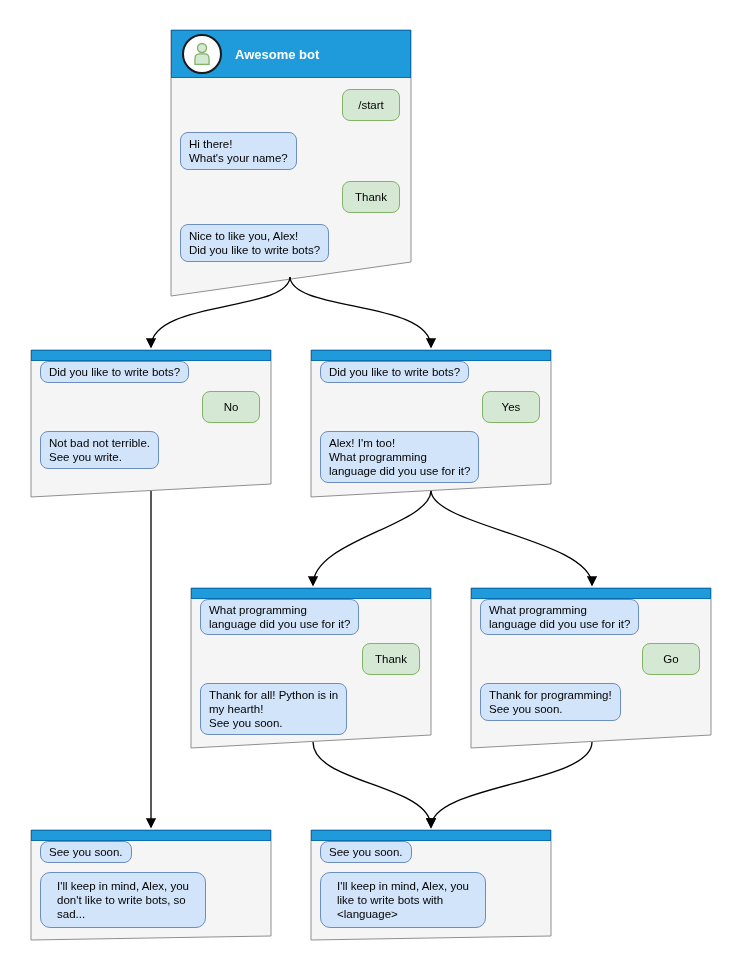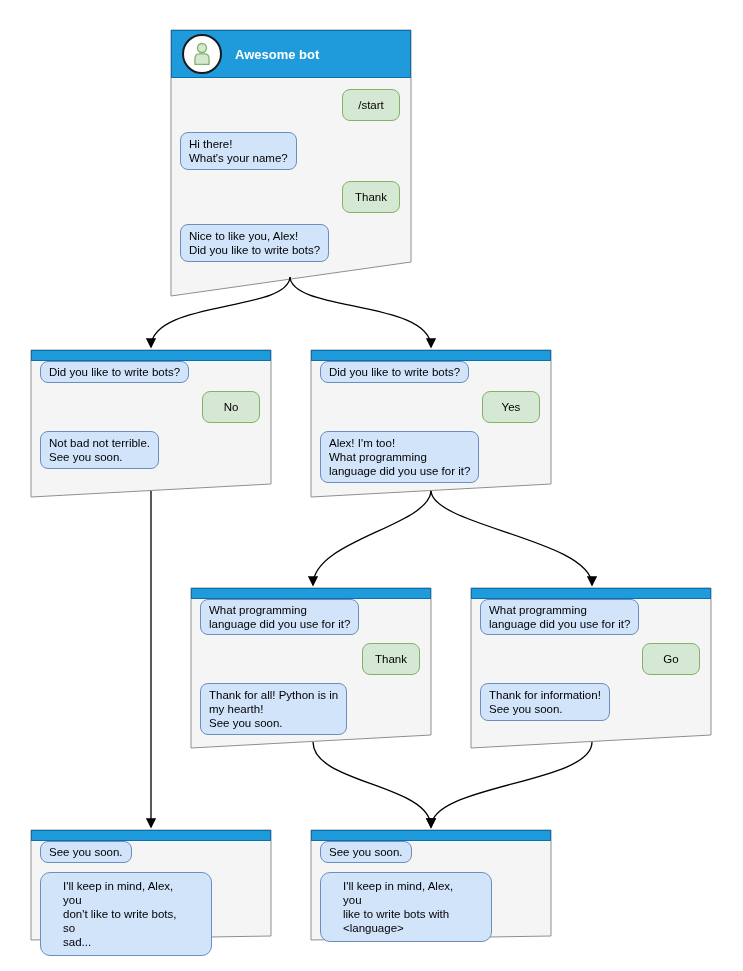--- a/index.html
+++ b/index.html
@@ -43,21 +43,21 @@
     box-sizing:border-box;border-radius:8px;border:1px solid;
     padding:4px 8px;font-size:11.5px;line-height:1.22;color:#000000;
     white-space:pre-line;max-width:172px;
   }
   .bot{background:var(--bot-bubble-fill);border-color:var(--bot-bubble-border);align-self:flex-start;}
   .user{
     background:var(--user-bubble-fill);border-color:var(--user-bubble-border);
     align-self:flex-end;padding:8px 10px;min-width:58px;text-align:center;
   }
   .quote{padding:3px 8px;}
-  .tall{padding:6px 22px;border-radius:10px;}
+  .tall{padding:6px 16px;border-radius:10px;}
 </style>
 </head>
 <body>
 
 <div class="stage">
 
   <svg class="canvas" width="743" height="971" viewBox="0 0 743 971">
     <defs>
       <marker id="arrow" viewBox="0 0 10 10" refX="8.5" refY="5" markerWidth="8" markerHeight="8" orient="auto-start-reverse">
         <path d="M0,0 L10,5 L0,10 Z" fill="#000000"></path>
@@ -100,21 +100,21 @@
 Did you like to write bots?</div>
     </div>
   </div>
 
   <div class="win w2">
     <div class="bar"></div>
     <div class="msgs">
       <div class="bubble bot quote">Did you like to write bots?</div>
       <div class="bubble user">No</div>
       <div class="bubble bot">Not bad not terrible.
-See you soon.</div>
+See you write.</div>
     </div>
   </div>
 
   <div class="win w3">
     <div class="bar"></div>
     <div class="msgs">
       <div class="bubble bot quote">Did you like to write bots?</div>
       <div class="bubble user">Yes</div>
       <div class="bubble bot">Alex! I'm too!
 What programming
@@ -133,21 +133,21 @@
 See you soon.</div>
     </div>
   </div>
 
   <div class="win w5">
     <div class="bar"></div>
     <div class="msgs">
       <div class="bubble bot quote">What programming
 language did you use for it?</div>
       <div class="bubble user">Go</div>
-      <div class="bubble bot">Thank for information!
+      <div class="bubble bot">Thank for programming!
 See you soon.</div>
     </div>
   </div>
 
   <div class="win w6">
     <div class="bar"></div>
     <div class="msgs">
       <div class="bubble bot quote">See you soon.</div>
       <div class="bubble bot tall">I'll keep in mind, Alex, you
 don't like to write bots, so

